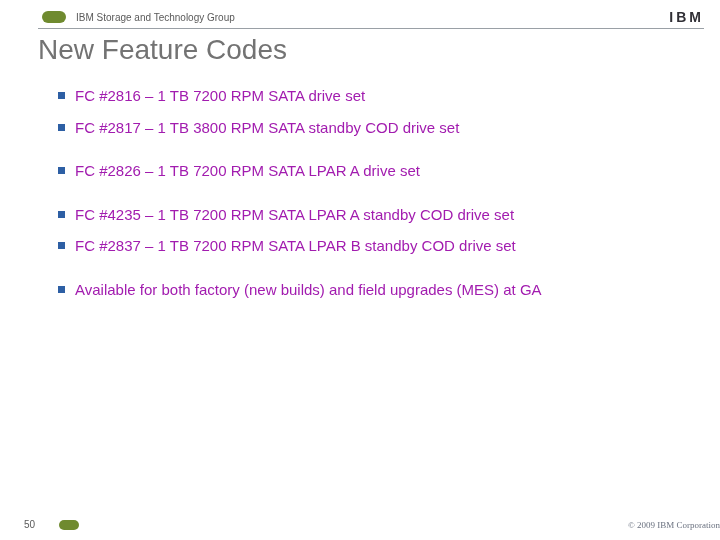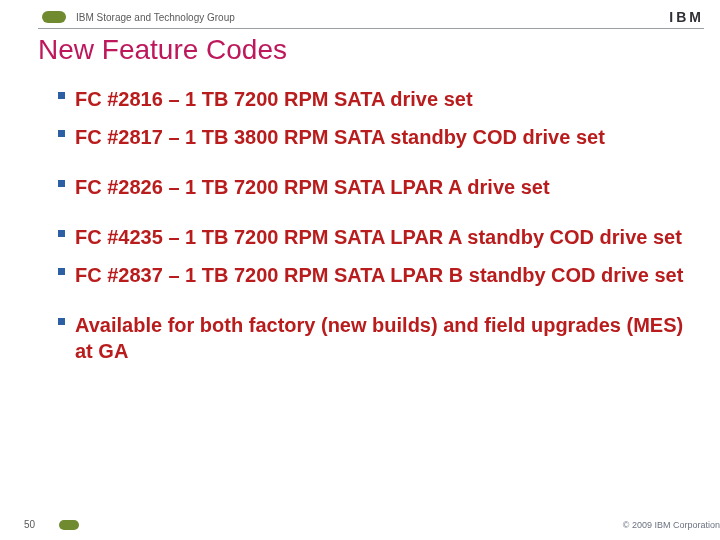--- a/index.html
+++ b/index.html
@@ -52,21 +52,21 @@
     left: 38px;
     right: 16px;
     height: 0;
     border-top: 1px solid #9aa0a6;
   }
   .title {
     position: absolute;
     top: 34px;
     left: 38px;
     font-size: 28px;
-    color: #be185d;
+    color: #737373;
     font-weight: 400;
   }
   .content {
     position: absolute;
     top: 80px;
     left: 58px;
     right: 36px;
   }
   .group {
     margin-bottom: 24px;
@@ -78,23 +78,23 @@
   }
   .bullet {
     width: 7px;
     height: 7px;
     background: #2d5fa4;
     margin-top: 6px;
     margin-right: 10px;
     flex: 0 0 auto;
   }
   .item-text {
-    font-size: 20px;
-    font-weight: bold;
-    color: #b91c1c;
+    font-size: 15px;
+    font-weight: normal;
+    color: #a21caf;
     line-height: 1.3;
   }
   .footer {
     position: absolute;
     bottom: 10px;
     left: 0;
     right: 0;
     display: flex;
     align-items: center;
     justify-content: space-between;
@@ -113,20 +113,21 @@
   .pill-small {
     width: 20px;
     height: 10px;
     background: #6f8a2f;
     border-radius: 5px;
     margin-right: 8px;
   }
   .copyright {
     font-size: 9px;
     color: #6b7280;
+    font-family: Liberation Serif, serif;
   }
 </style>
 </head>
 <body>
 
 <div class="header">
   <div class="header-left">
     <div class="pill"></div>
     <div class="header-title">IBM Storage and Technology Group</div>
   </div>

